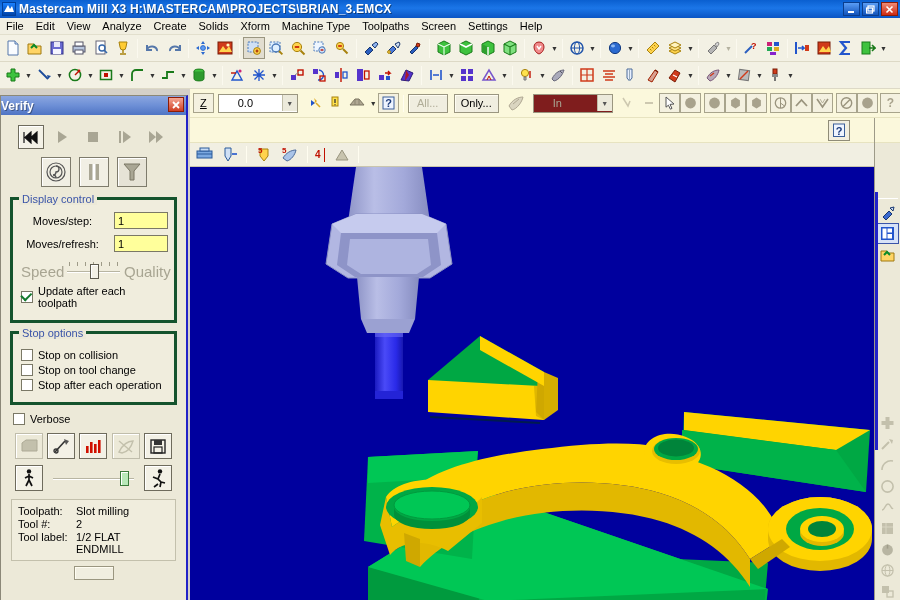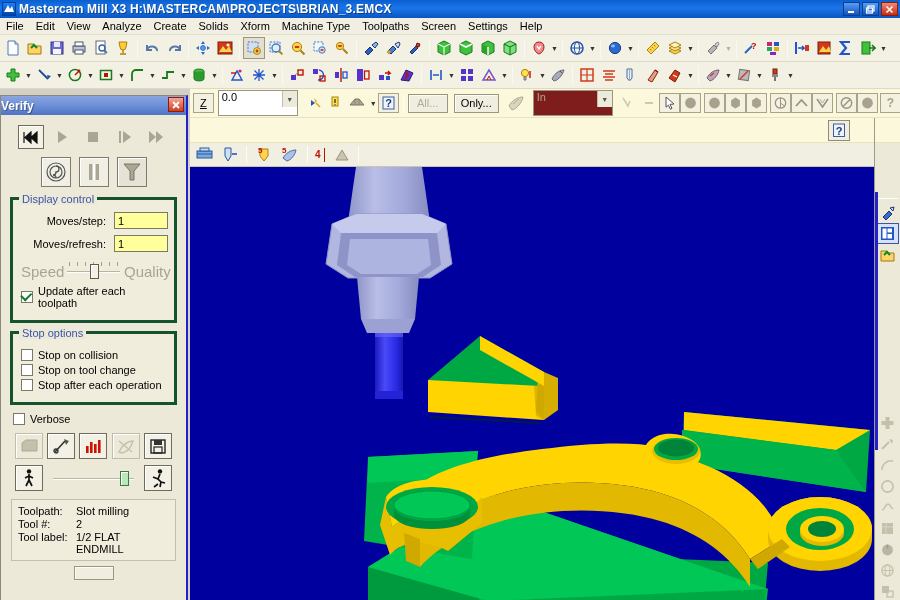--- a/index.html
+++ b/index.html
@@ -72,22 +72,22 @@
   .rb-row1 { top:89px; height:29px; }
   .rb-row2 { top:118px; height:25px; background:#fbf8dc; }
   .rbtn {
     height:20px; min-width:20px; padding:0 2px;
     display:flex; align-items:center; justify-content:center;
     border:1px solid transparent; flex:none;
   }
   .rbtn.box { border:1px solid #a8a48c; background:#f4f1e0; }
   .rlabel { font-size:11px; padding:0 4px; color:#000; }
   .rcombo {
-    height:26px; width:80px; background:#fff; border:1px solid #9a9680;
-    display:flex; align-items:flex-start; font-size:11px; padding-left:3px; flex:none;
+    height:19px; width:80px; background:#fff; border:1px solid #9a9680;
+    display:flex; align-items:center; font-size:11px; padding-left:19px; flex:none;
   }
   .rcombo.dim { background:#7f1d1d; color:#a9a694; }
   .rcombo .cbtxt { flex:1; }
   .rcombo .cbarrow {
     width:15px; height:16px; border-left:1px solid #c0bda8; background:#eceadb;
     display:flex; align-items:center; justify-content:center; font-size:7px; color:#555;
   }
   .rbut {
     height:19px; min-width:40px; padding:0 6px; font-size:11px;
     background:#f0eee0; border:1px solid #9a9680; color:#000;
@@ -139,21 +139,21 @@
 
   .group {
     border:3px solid #14532d; margin:2px 3px 8px 3px; padding:12px 6px 8px 6px;
     position:relative; background:#f0eddd;
   }
   .group > .glabel {
     position:absolute; top:-7px; left:6px; background:#ece9d8;
     padding:0 3px; font-size:11px; color:#3a54a8;
   }
   .fieldrow { display:flex; align-items:center; margin-bottom:6px; }
-  .fieldrow .flab { flex:1; text-align:right; padding-right:8px; font-size:11px; }
+  .fieldrow .flab { flex:1; text-align:center; padding-right:8px; font-size:11px; }
   .ffield {
     width:54px; height:17px; background:#ffff9b; border:1px solid #7a7866;
     font-size:11px; padding-left:3px; display:flex; align-items:center;
   }
   .sliderow { display:flex; align-items:center; margin:8px 2px 2px 2px; }
   .sliderow .slab { font-size:15px; color:#a8a592; width:42px; }
   .sliderow .slab.r { text-align:left; }
   .strack { flex:1; position:relative; height:22px; margin:0 4px; }
   .strack .tline { position:absolute; left:0; right:0; top:11px; height:2px;
     background:#b8b5a2; border-bottom:1px solid #fff; }

